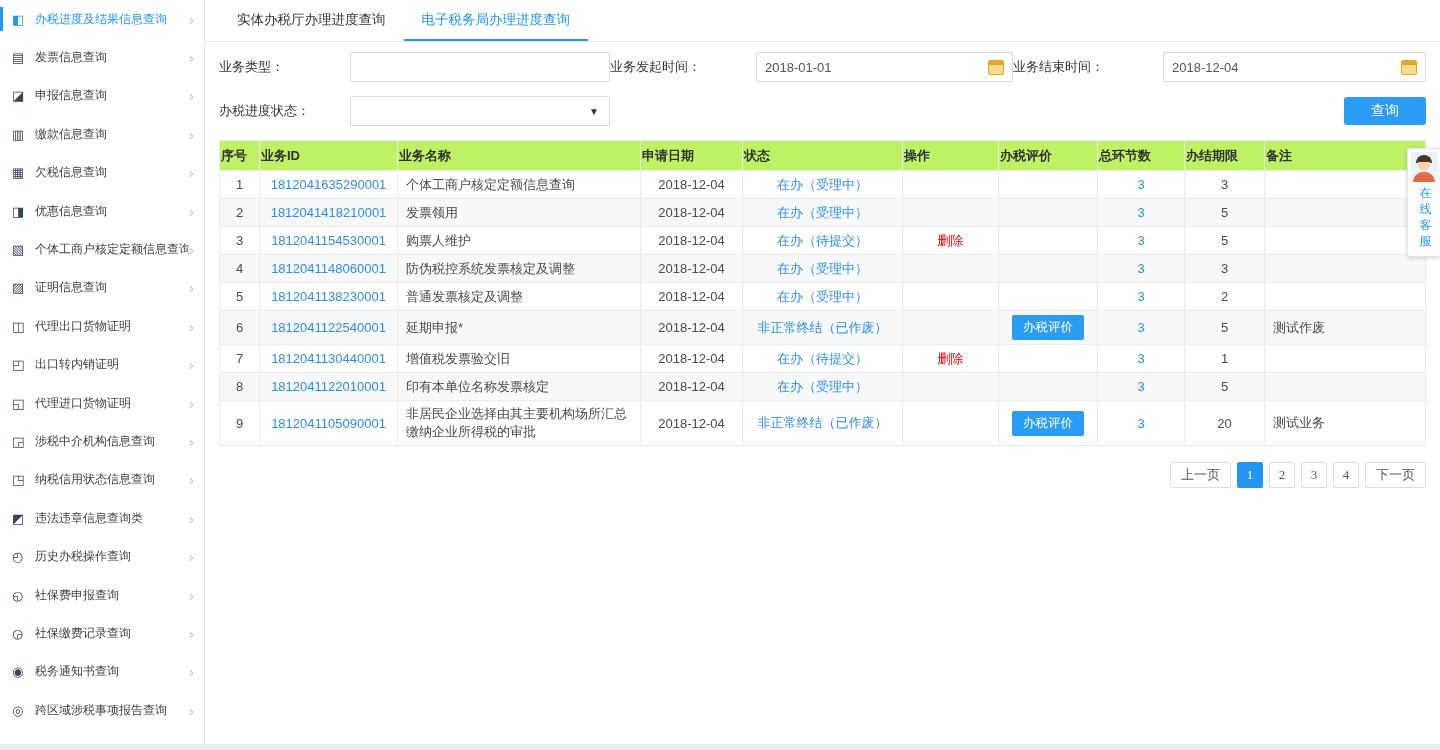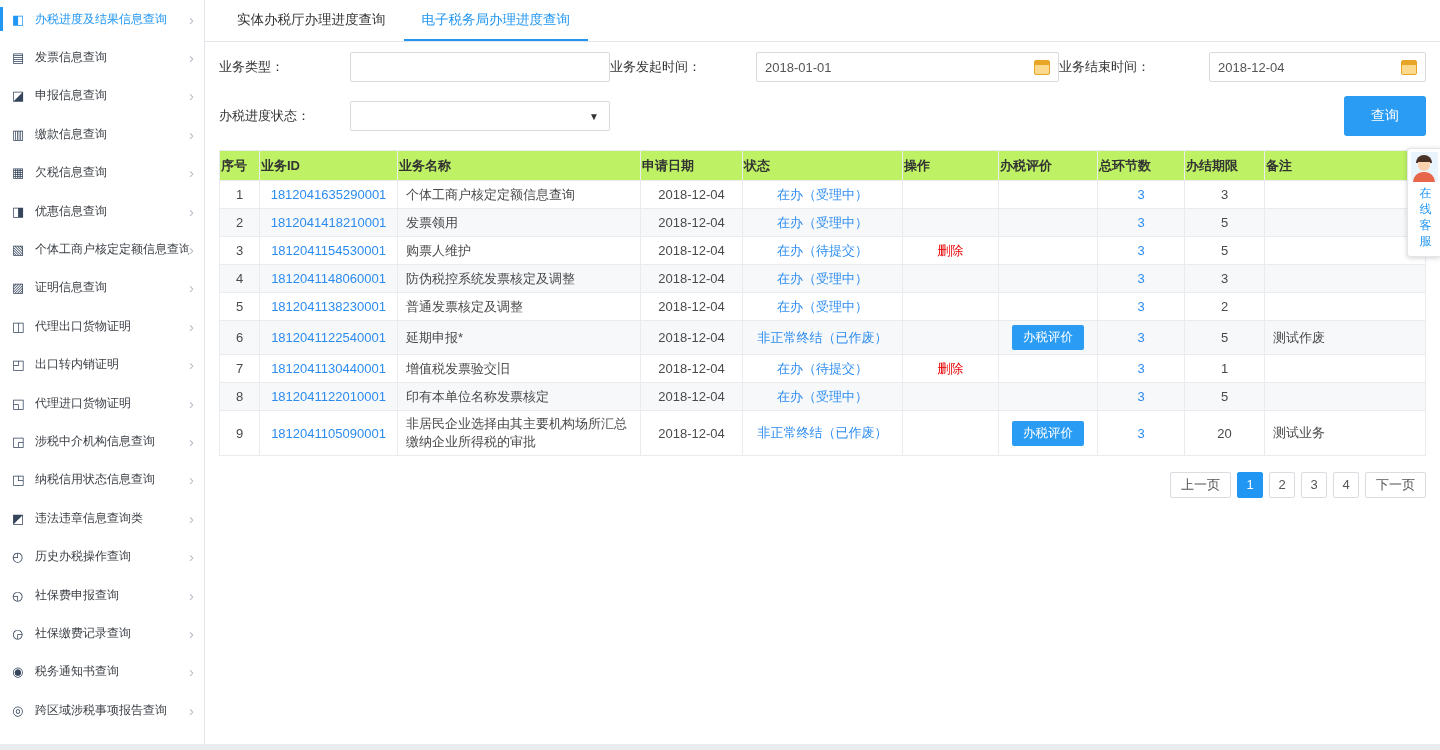--- a/index.html
+++ b/index.html
@@ -30,42 +30,42 @@
   
   .filters { padding: 10px 14px 0 14px; }
   .filter-row { display: flex; align-items: center; margin-bottom: 14px; }
   .flabel { font-size: 13px; color: #333; text-align: left; padding-right: 5px; flex-shrink: 0; }
   .lab1 { width: 131px; }
   .lab2 { width: 146px; }
   .lab3 { width: 150px; }
   .finput { height: 30px; border: 1px solid #d7dbe0; border-radius: 2px; background: #fff; font-size: 13px; color: #555; }
   .text-input { width: 260px; padding: 0 8px; outline: none; }
   .date-input { display: flex; align-items: center; justify-content: space-between; padding: 0 8px; cursor: pointer; }
-  .date-w1 { width: 303px; }
+  .date-w1 { width: 257px; }
   .date-w2 { flex: 1; }
   .date-val { color: #555; }
   .cal-icon { width: 16px; height: 15px; border-radius: 2px; border: 1px solid #e8a425; background: linear-gradient(#e8a425 0 4px, #fbd98d 4px 100%); }
   .select-input { width: 260px; display: flex; align-items: center; justify-content: flex-end; padding: 0 10px; cursor: pointer; }
   .caret { font-size: 10px; color: #333; }
-  .query-btn { margin-left: auto; width: 82px; height: 40px; background: #2b9cf4; color: #fff; border: none; border-radius: 3px; font-size: 14px; cursor: pointer; font-family: inherit; }
+  .query-btn { margin-left: auto; width: 82px; height: 28px; background: #2b9cf4; color: #fff; border: none; border-radius: 3px; font-size: 14px; cursor: pointer; font-family: inherit; }
 
   
   .table-wrap { margin: 2px 14px 0 14px; }
   table { width: 100%; border-collapse: collapse; table-layout: fixed; }
   th, td { border: 1px solid #e9ebee; font-size: 13px; }
   th { background: #bef264; height: 30px; font-weight: 700; color: #333; text-align: left; }
   td { height: 28px; padding: 4px 8px; color: #4a4a4a; text-align: center; background: #fff; }
   tbody tr:nth-child(even) td { background: #f6f8fa; }
   td.left { text-align: left; }
   .blue { color: #2d8cf0; cursor: pointer; text-decoration: none; }
   a.del { color: #e60000; cursor: pointer; text-decoration: none; }
   .eval-btn { background: #2b9cf4; color: #fff; border: none; border-radius: 2px; font-size: 12.5px; padding: 4px 11px; cursor: pointer; font-family: inherit; }
 
   
-  .pagination { display: flex; justify-content: flex-end; align-items: center; gap: 6px; margin: 16px 14px 0 0; }
+  .pagination { display: flex; justify-content: flex-end; align-items: center; gap: 6px; margin: 16px 14px 0 0; font-family: Liberation Serif, serif; }
   .page-btn { min-width: 26px; height: 26px; line-height: 24px; padding: 0 4px; text-align: center; border: 1px solid #d9dde2; border-radius: 2px; background: #fff; color: #555; font-size: 13px; cursor: pointer; }
   .page-btn.wide { padding: 0 10px; }
   .page-btn.current { background: #2196f3; border-color: #2196f3; color: #fff; }
 
   
   .cs-widget { position: absolute; right: 0; top: 148px; width: 33px; background: #fff; border: 1px solid #e3e6ea; border-right: none; border-radius: 3px 0 0 3px; box-shadow: 0 1px 5px rgba(0,0,0,.18); padding: 3px 0 7px; text-align: right; cursor: pointer; }
   .cs-avatar { width: 27px; height: 30px; margin: 0 auto 3px; background: #eaf4fd; border-radius: 2px; overflow: hidden; }
   .cs-hair { width: 16px; height: 8px; background: #4a3226; border-radius: 8px 8px 0 0; margin: 3px auto 0; }
   .cs-head { width: 12px; height: 9px; background: #fcd3ae; border-radius: 0 0 6px 6px; margin: -1px auto 0; }
   .cs-body { width: 22px; height: 12px; background: #e8674a; border-radius: 10px 10px 0 0; margin: 1px auto 0; }

